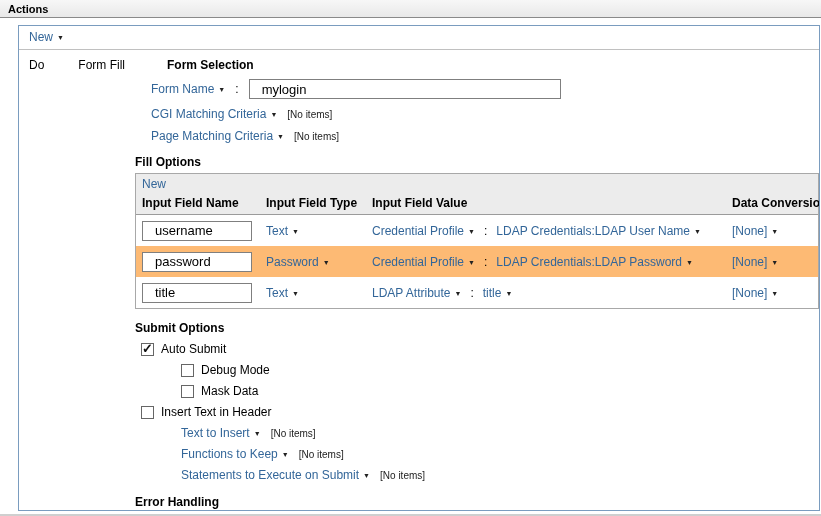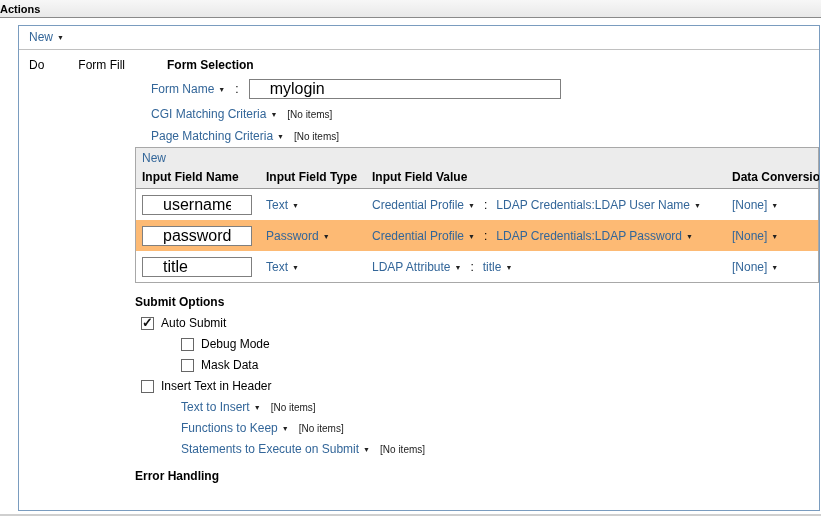--- a/index.html
+++ b/index.html
@@ -7,21 +7,21 @@
   body {
     width:821px; height:516px;
     font-family:"Liberation Sans", sans-serif;
     font-size:12px; color:#000; background:#fff;
     overflow:hidden;
   }
   
   .topbar {
     height:18px; background:linear-gradient(#f7f7f7,#e9e9e9);
     border-bottom:1px solid #8a8a8a;
-    display:flex; align-items:center; padding-left:0;
+    display:flex; align-items:center; padding-left:8px;
     font-size:11px; font-weight:bold;
   }
   
   .panel {
     margin:7px 1px 0 18px;
     width:802px; height:486px;
     border:1px solid #7a9cbf;
     background:#fff;
     overflow:hidden;
   }
@@ -34,21 +34,21 @@
   .sec-title { font-weight:bold; }
   .action-row { display:flex; align-items:baseline;gap:20px; }
   .do-label { margin-right:14px; }
   .formfill-label { margin-right:22px; }
   .content { margin-left:106px; }
   .fs-body { }
   .formname-row { display:flex; align-items:center; margin:7px 0 6px 16px; }
   .colon { margin:0 10px; }
   input[type=text] {
     border:1px solid #7f7f7f; font-family:"Liberation Sans",sans-serif;
-    font-size:16px; padding:1px 20px; height:20px; background:#fff;
+    font-size:13px; padding:1px 12px; height:20px; background:#fff;
   }
   .formname-input { width:312px; }
   .crit-row { margin:8px 0 0 16px; display:flex; align-items:center; }
   .fill-title { margin-top:12px; }
   
   .fill-table { margin-top:4px; border:1px solid #a8a8a8; }
   .t-new { background:#ececec; padding:3px 6px 2px 6px; }
   .t-cols {
     background:#ececec; display:grid;
     grid-template-columns:124px 106px 1fr 92px;
@@ -121,20 +121,21 @@
           <span class="noitems">[No items]</span>
         </div>
         <div class="crit-row">
           <span class="dropdown link">
             <span>Page Matching Criteria</span><span class="arrow">▼</span>
           </span>
           <span class="noitems">[No items]</span>
         </div>
       </div>
 
+      <div class="sec-title fill-title">Fill Options</div>
 
       <div class="fill-table">
         <div class="t-new">
           <span class="link">New</span>
         </div>
         <div class="t-cols">
           <div>Input Field Name</div>
           <div>Input Field Type</div>
           <div>Input Field Value</div>
           <div>Data Conversion</div>

